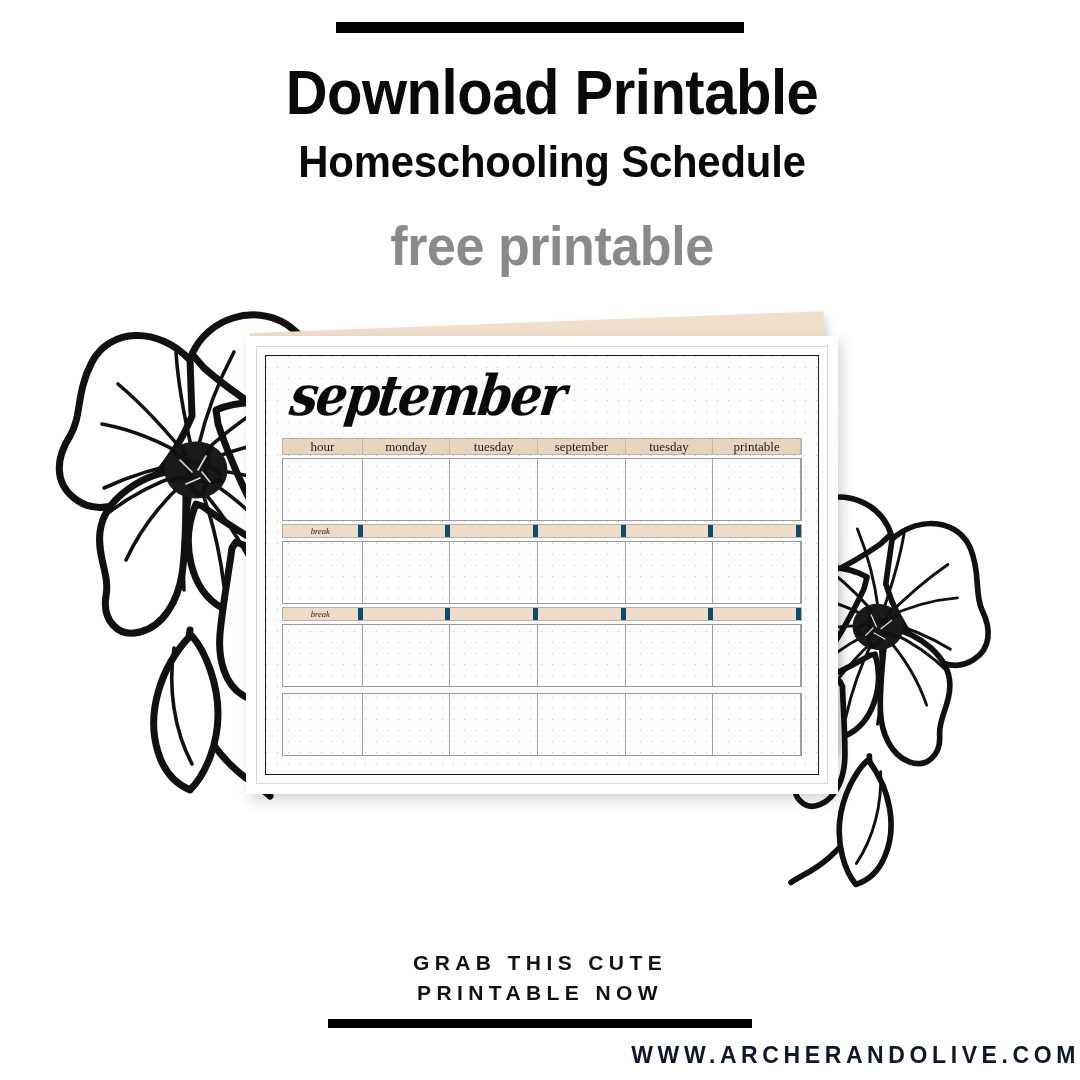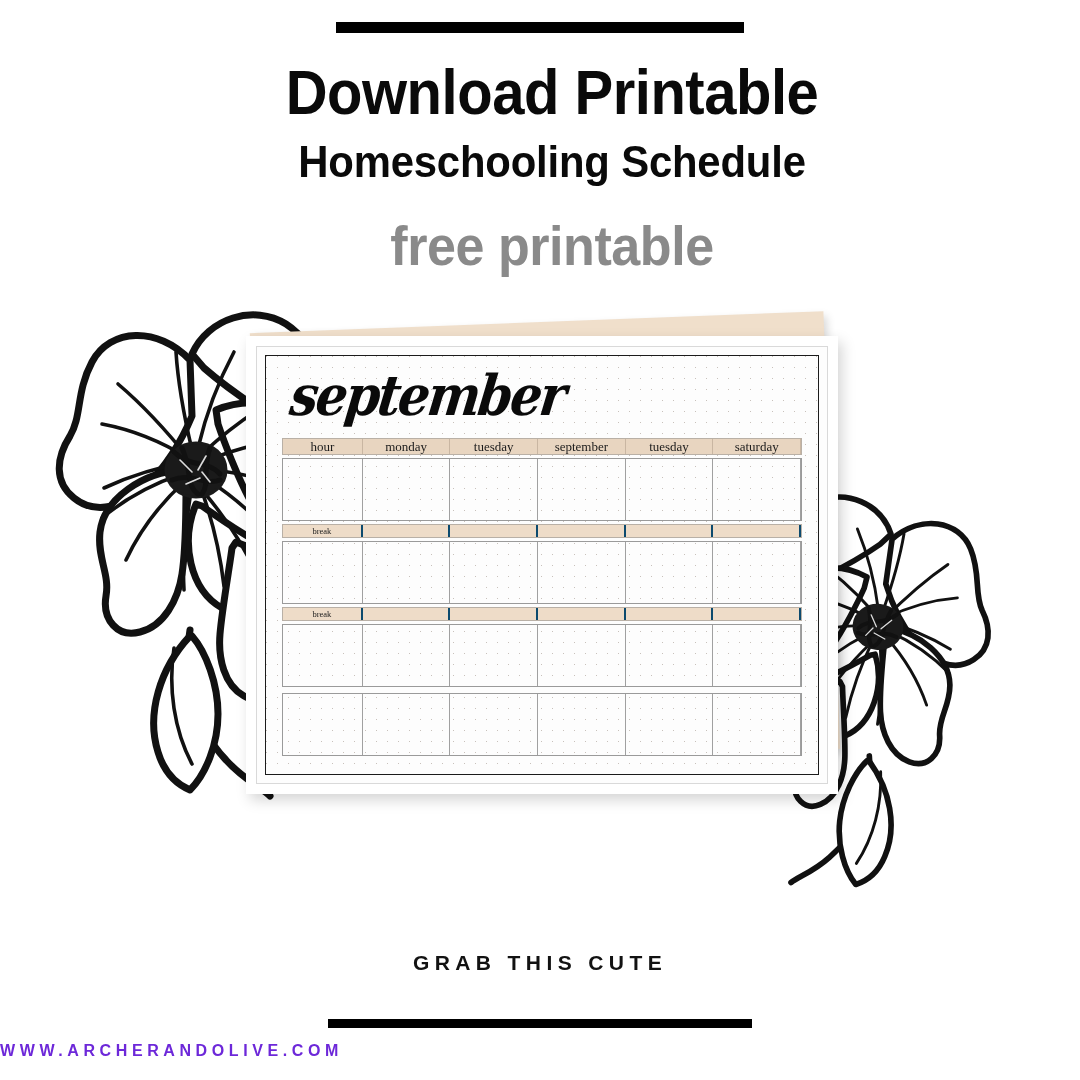--- a/index.html
+++ b/index.html
@@ -86,25 +86,25 @@
     font-weight: bold;
     letter-spacing: 5.4px;
     line-height: 1.42;
     color: #121212;
   }
   .foot-url {
     position: absolute;
     left: 0;
     top: 1042px;
     width: 1080px;
-    text-align: left;
-    font-size: 16px;
+    text-align: right;
+    font-size: 23px;
     font-weight: bold;
     letter-spacing: 4.6px;
-    color: #6d28d9;
+    color: #0f172a;
   }
 
   
   .stage {
     position: absolute;
     left: 0;
     top: 280px;
     width: 1080px;
     height: 620px;
   }
@@ -224,21 +224,22 @@
     background: #eedcc8;
     border: 1px solid #b9b0a6;
     margin: 3px 0;
   }
   .row-break .cell {
     display: flex;
     align-items: center;
     font-family: "Liberation Serif", serif;
     font-size: 8.5px;
     color: #1b1b1b;
-    border-right: 2px solid #0c4a6e;
+    border-right: 5px solid #0c4a6e;
+    font-style: italic;
   }
   .row-break .c-hour { justify-content: center; }
 
   
   .row-block {
     border: 1px solid #9a9a9a;
     background: transparent;
   }
   .row-block .cell { border-right: 1px solid #a0a0a0; }
   .blk-1 { flex: 1 1 0; }
@@ -371,21 +372,21 @@
           <div class="month-title">september</div>
 
           <div class="sched">
 
             <div class="row row-head">
               <div class="cell c-hour">hour</div>
               <div class="cell c-day">monday</div>
               <div class="cell c-day">tuesday</div>
               <div class="cell c-day">september</div>
               <div class="cell c-day">tuesday</div>
-              <div class="cell c-day">saturday</div>
+              <div class="cell c-day">printable</div>
             </div>
 
             <div class="spacer-sm"></div>
 
             <div class="row row-block blk-1">
               <div class="cell c-hour"></div>
               <div class="cell c-day"></div>
               <div class="cell c-day"></div>
               <div class="cell c-day"></div>
               <div class="cell c-day"></div>
@@ -439,19 +440,20 @@
 
           </div>
         </div>
       </div>
     </div>
 
   </div>
 
   <div class="foot-cta">
     <div>GRAB THIS CUTE</div>
+    <div>PRINTABLE NOW</div>
   </div>
 
   <div class="rule-bottom"></div>
 
   <div class="foot-url">WWW.ARCHERANDOLIVE.COM</div>
 
 </div>
 
 </body></html>

